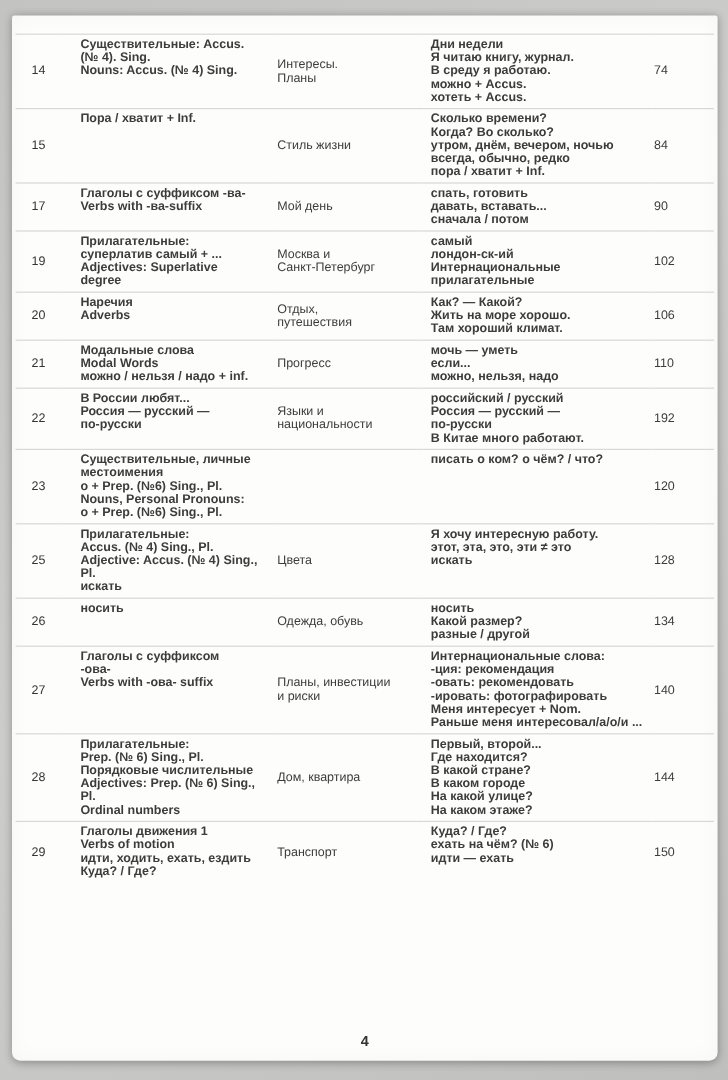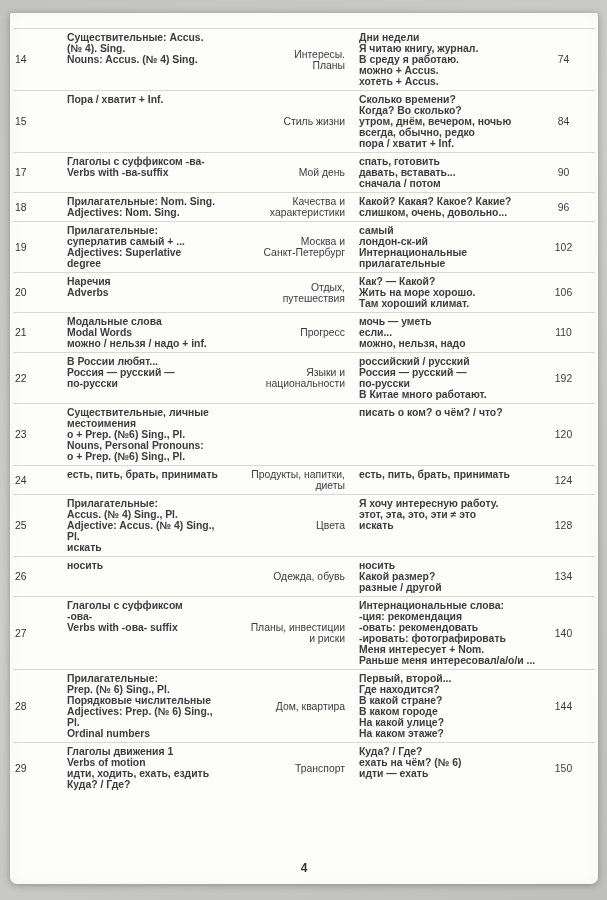--- a/index.html
+++ b/index.html
@@ -37,31 +37,32 @@
     border-top: 1px solid #d8d8d5;
     font-size: 10.4px;
     line-height: 11px;
     color: #3c3c3c;
     white-space: pre-line;
     padding: 3px 2px;
     vertical-align: top;
     overflow: hidden;
   }
   td.col-num {
+    text-align: center;
     vertical-align: middle;
     color: #333333;
   }
   td.col-grammar { padding-left: 16px; font-weight: bold; }
   td.col-theme {
-    text-align: right;
+    text-align: left;
     vertical-align: middle;
   }
   td.col-content { padding-left: 12px; font-weight: bold; }
   td.col-page {
-    text-align: center;
+    text-align: left;
     vertical-align: middle;
     padding-right: 13px;
   }
   tr.section-row td {
     padding-top: 9px;
     padding-bottom: 9px;
     font-weight: bold;
     color: #2f2f2f;
   }
   .footer {
@@ -116,30 +117,20 @@
             <td class="col-num">17</td>
             <td class="col-grammar">Глаголы с суффиксом -ва-
 Verbs with -ва-suffix</td>
             <td class="col-theme">Мой день</td>
             <td class="col-content">спать, готовить
 давать, вставать...
 сначала / потом</td>
             <td class="col-page">90</td>
           </tr>
           <tr class="lesson-row">
-            <td class="col-num">18</td>
-            <td class="col-grammar">Прилагательные: Nom. Sing.
-Adjectives: Nom. Sing.</td>
-            <td class="col-theme">Качества и
-характеристики</td>
-            <td class="col-content">Какой? Какая? Какое? Какие?
-слишком, очень, довольно...</td>
-            <td class="col-page">96</td>
-          </tr>
-          <tr class="lesson-row">
             <td class="col-num">19</td>
             <td class="col-grammar">Прилагательные:
 суперлатив самый + ...
 Adjectives: Superlative
 degree</td>
             <td class="col-theme">Москва и
 Санкт-Петербург</td>
             <td class="col-content">самый
 лондон-ск-ий
 Интернациональные
@@ -184,28 +175,20 @@
           <tr class="lesson-row">
             <td class="col-num">23</td>
             <td class="col-grammar">Существительные, личные
 местоимения
 о + Prep. (№6) Sing., Pl.
 Nouns, Personal Pronouns:
 о + Prep. (№6) Sing., Pl.</td>
             <td class="col-theme"></td>
             <td class="col-content">писать о ком? о чём? / что?</td>
             <td class="col-page">120</td>
-          </tr>
-          <tr class="lesson-row">
-            <td class="col-num">24</td>
-            <td class="col-grammar">есть, пить, брать, принимать</td>
-            <td class="col-theme">Продукты, напитки,
-диеты</td>
-            <td class="col-content">есть, пить, брать, принимать</td>
-            <td class="col-page">124</td>
           </tr>
           <tr class="lesson-row">
             <td class="col-num">25</td>
             <td class="col-grammar">Прилагательные:
 Accus. (№ 4) Sing., Pl.
 Adjective: Accus. (№ 4) Sing.,
 Pl.
 искать</td>
             <td class="col-theme">Цвета</td>
             <td class="col-content">Я хочу интересную работу.

